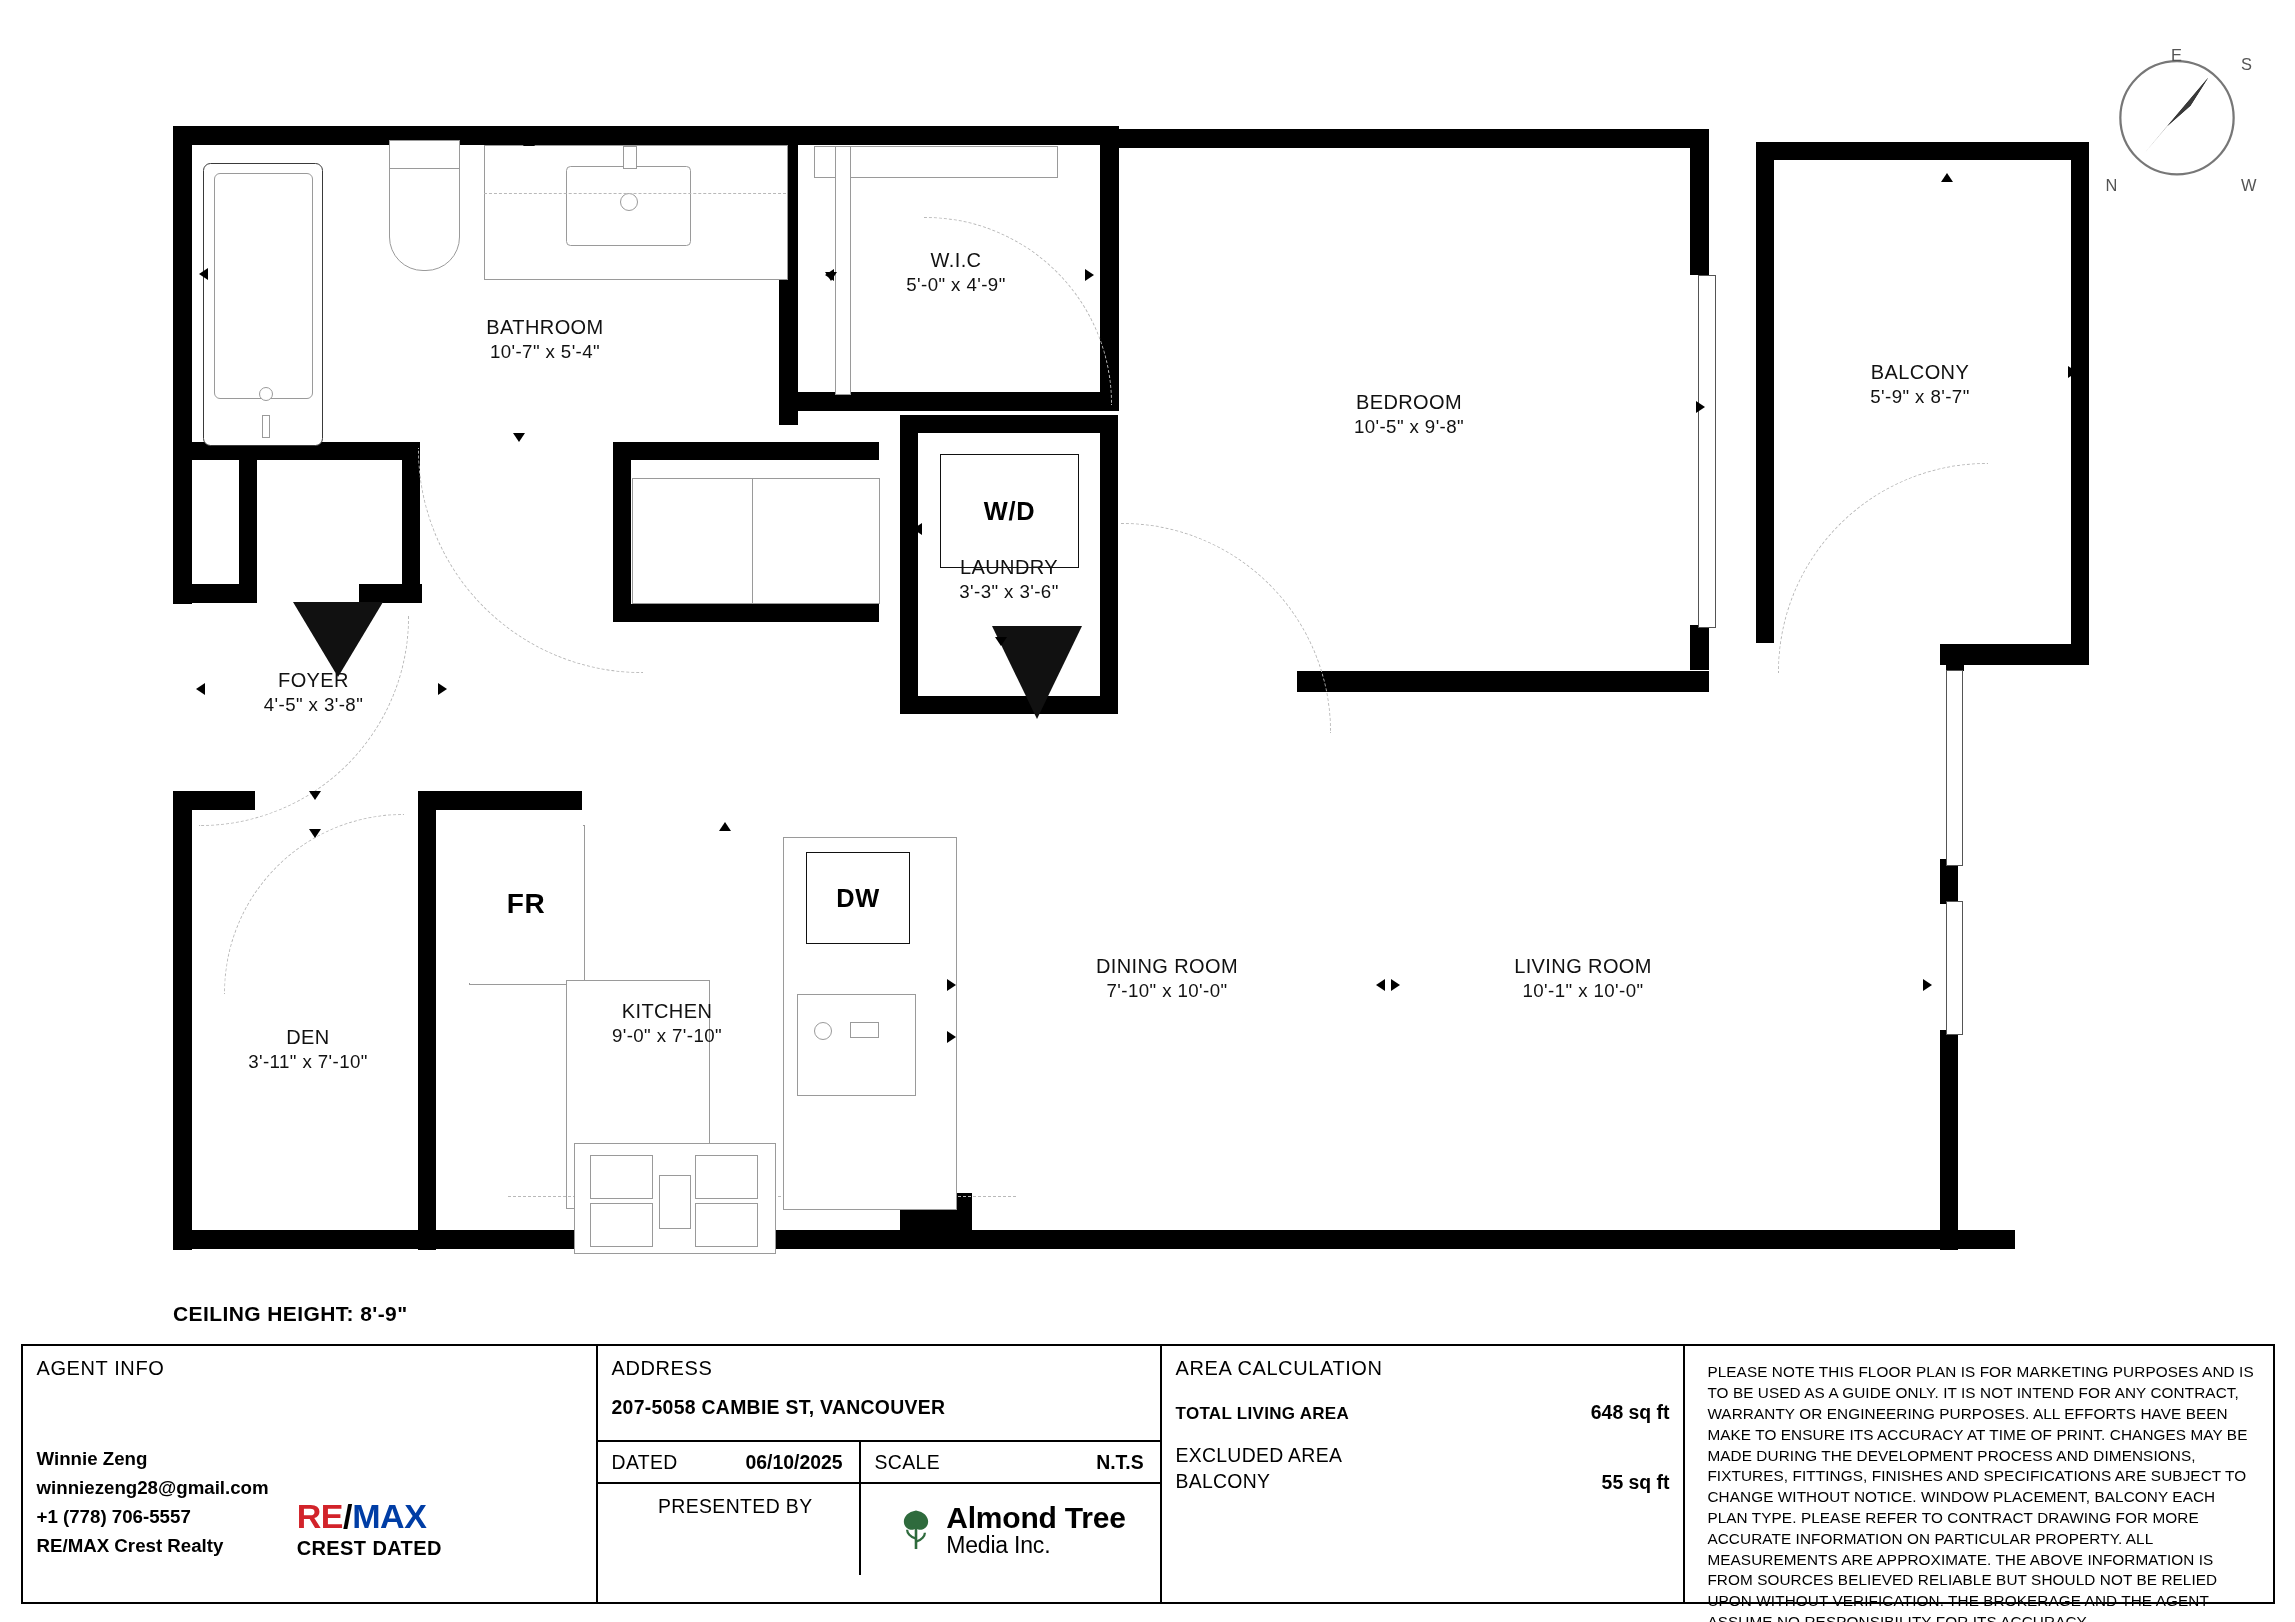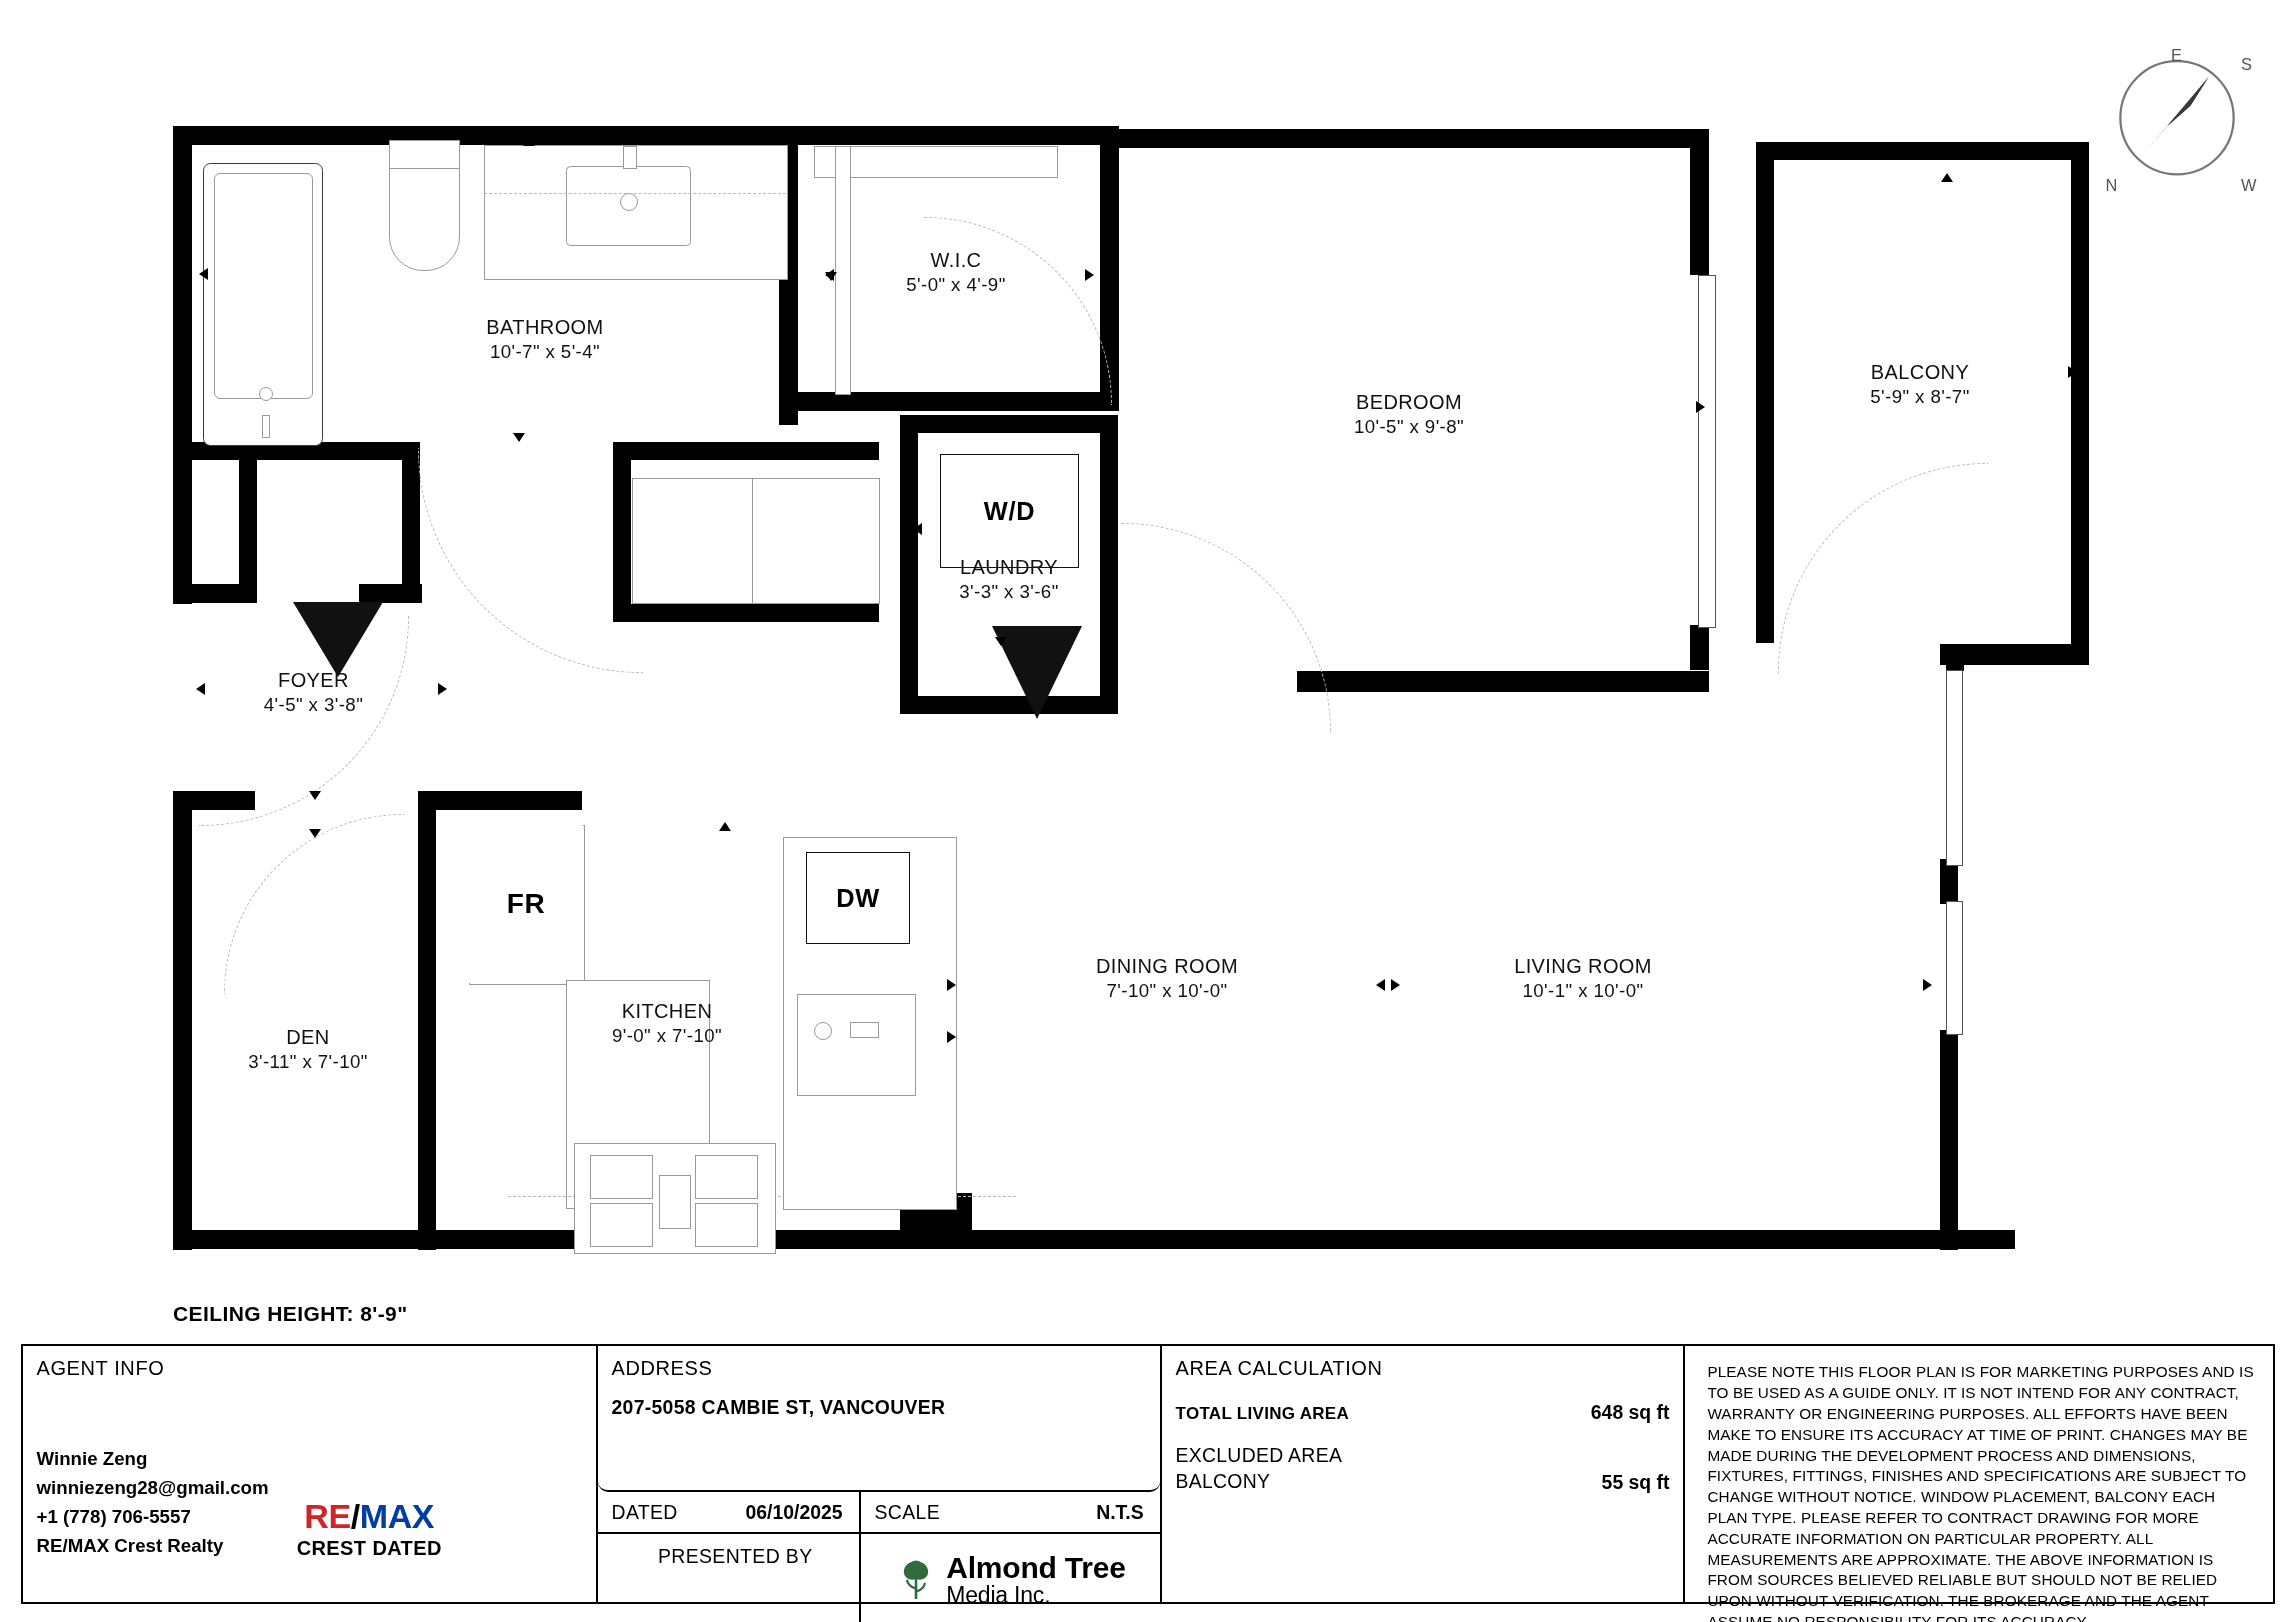--- a/index.html
+++ b/index.html
@@ -127,31 +127,31 @@
   }
 
   #agent-inner { display: flex; align-items: flex-end; height: 187px; }
   #agent-lines { font-size: 18.7px; font-weight: 700; line-height: 1.55; padding-bottom: 13.5px; }
   #agent-lines .ln { white-space: nowrap; }
 
   
   #remax-logo {
     margin-left: 28px;
     padding-bottom: 16.4px;
-    text-align: center;
+    text-align: left;
     line-height: 1;
   }
   #remax-word { font-size: 34px; font-weight: 800; letter-spacing: -0.4px; }
   #remax-word .rm-red { color: #d2232a; }
   #remax-word .rm-blue { color: #003da5; }
   #remax-sub { font-size: 20px; font-weight: 800; letter-spacing: 0.4px; margin-top: 4.5px; }
 
   
   .addr-row { box-sizing: border-box; }
-  #addr-top { height: 146px; padding: 10.5px 13.5px; border-bottom: 2.2px solid #000; border-radius: 10px; }
+  #addr-top { height: 96px; padding: 10.5px 13.5px; border-bottom: 2.2px solid #000; }
   #addr-value { font-size: 19.4px; font-weight: 700; margin-top: 16.4px; letter-spacing: 0.3px; }
   #addr-mid { height: 42px; display: flex; border-bottom: 2.2px solid #000; }
   .addr-mid-l { width: 263px; display: flex; align-items: center; padding-left: 13.5px; border-right: 2.2px solid #000; box-sizing: border-box; }
   .addr-mid-r { flex: 1; display: flex; align-items: center; padding-left: 13.5px; }
   .k { font-size: 19.4px; letter-spacing: 0.4px; }
   .v { font-size: 19.4px; font-weight: 700; margin-left: auto; padding-right: 16.4px; }
   #addr-bot { height: 91px; display: flex; }
   .addr-bot-l { width: 263px; display: flex; align-items: flex-start; padding: 10.5px 0 0 13.5px; border-right: 2.2px solid #000; box-sizing: border-box; justify-content: center; }
   .addr-bot-r { flex: 1; display: flex; align-items: center; justify-content: center; }
 

